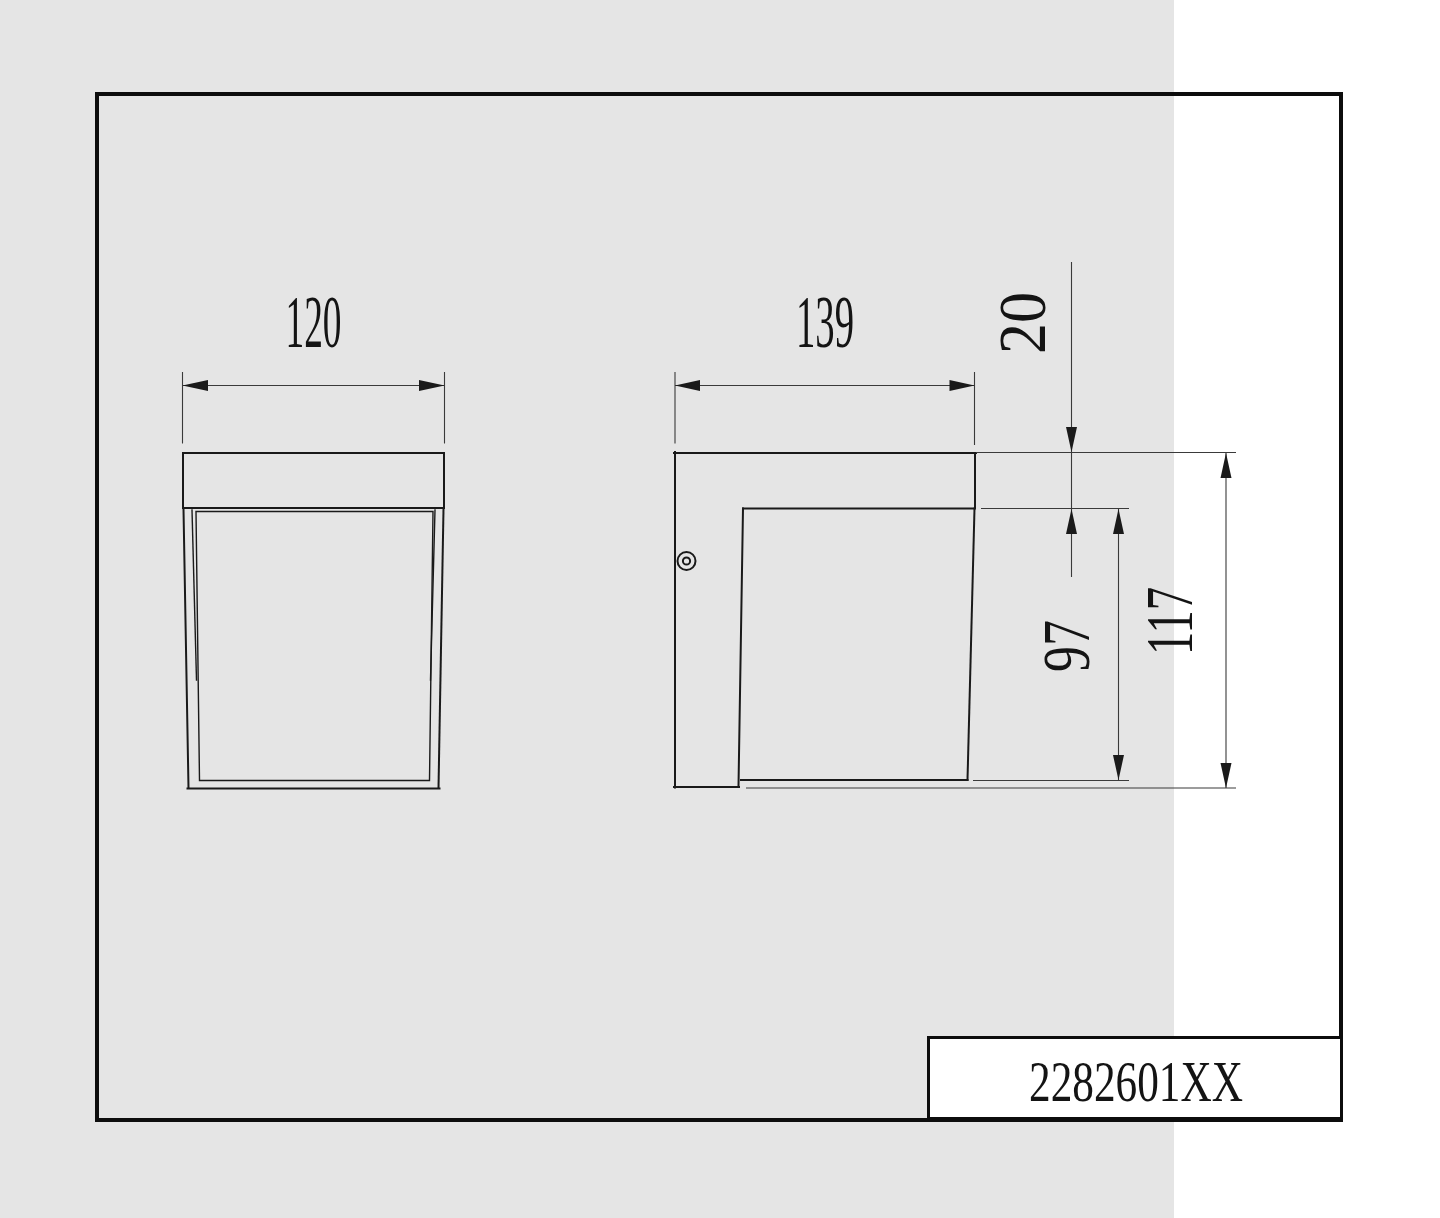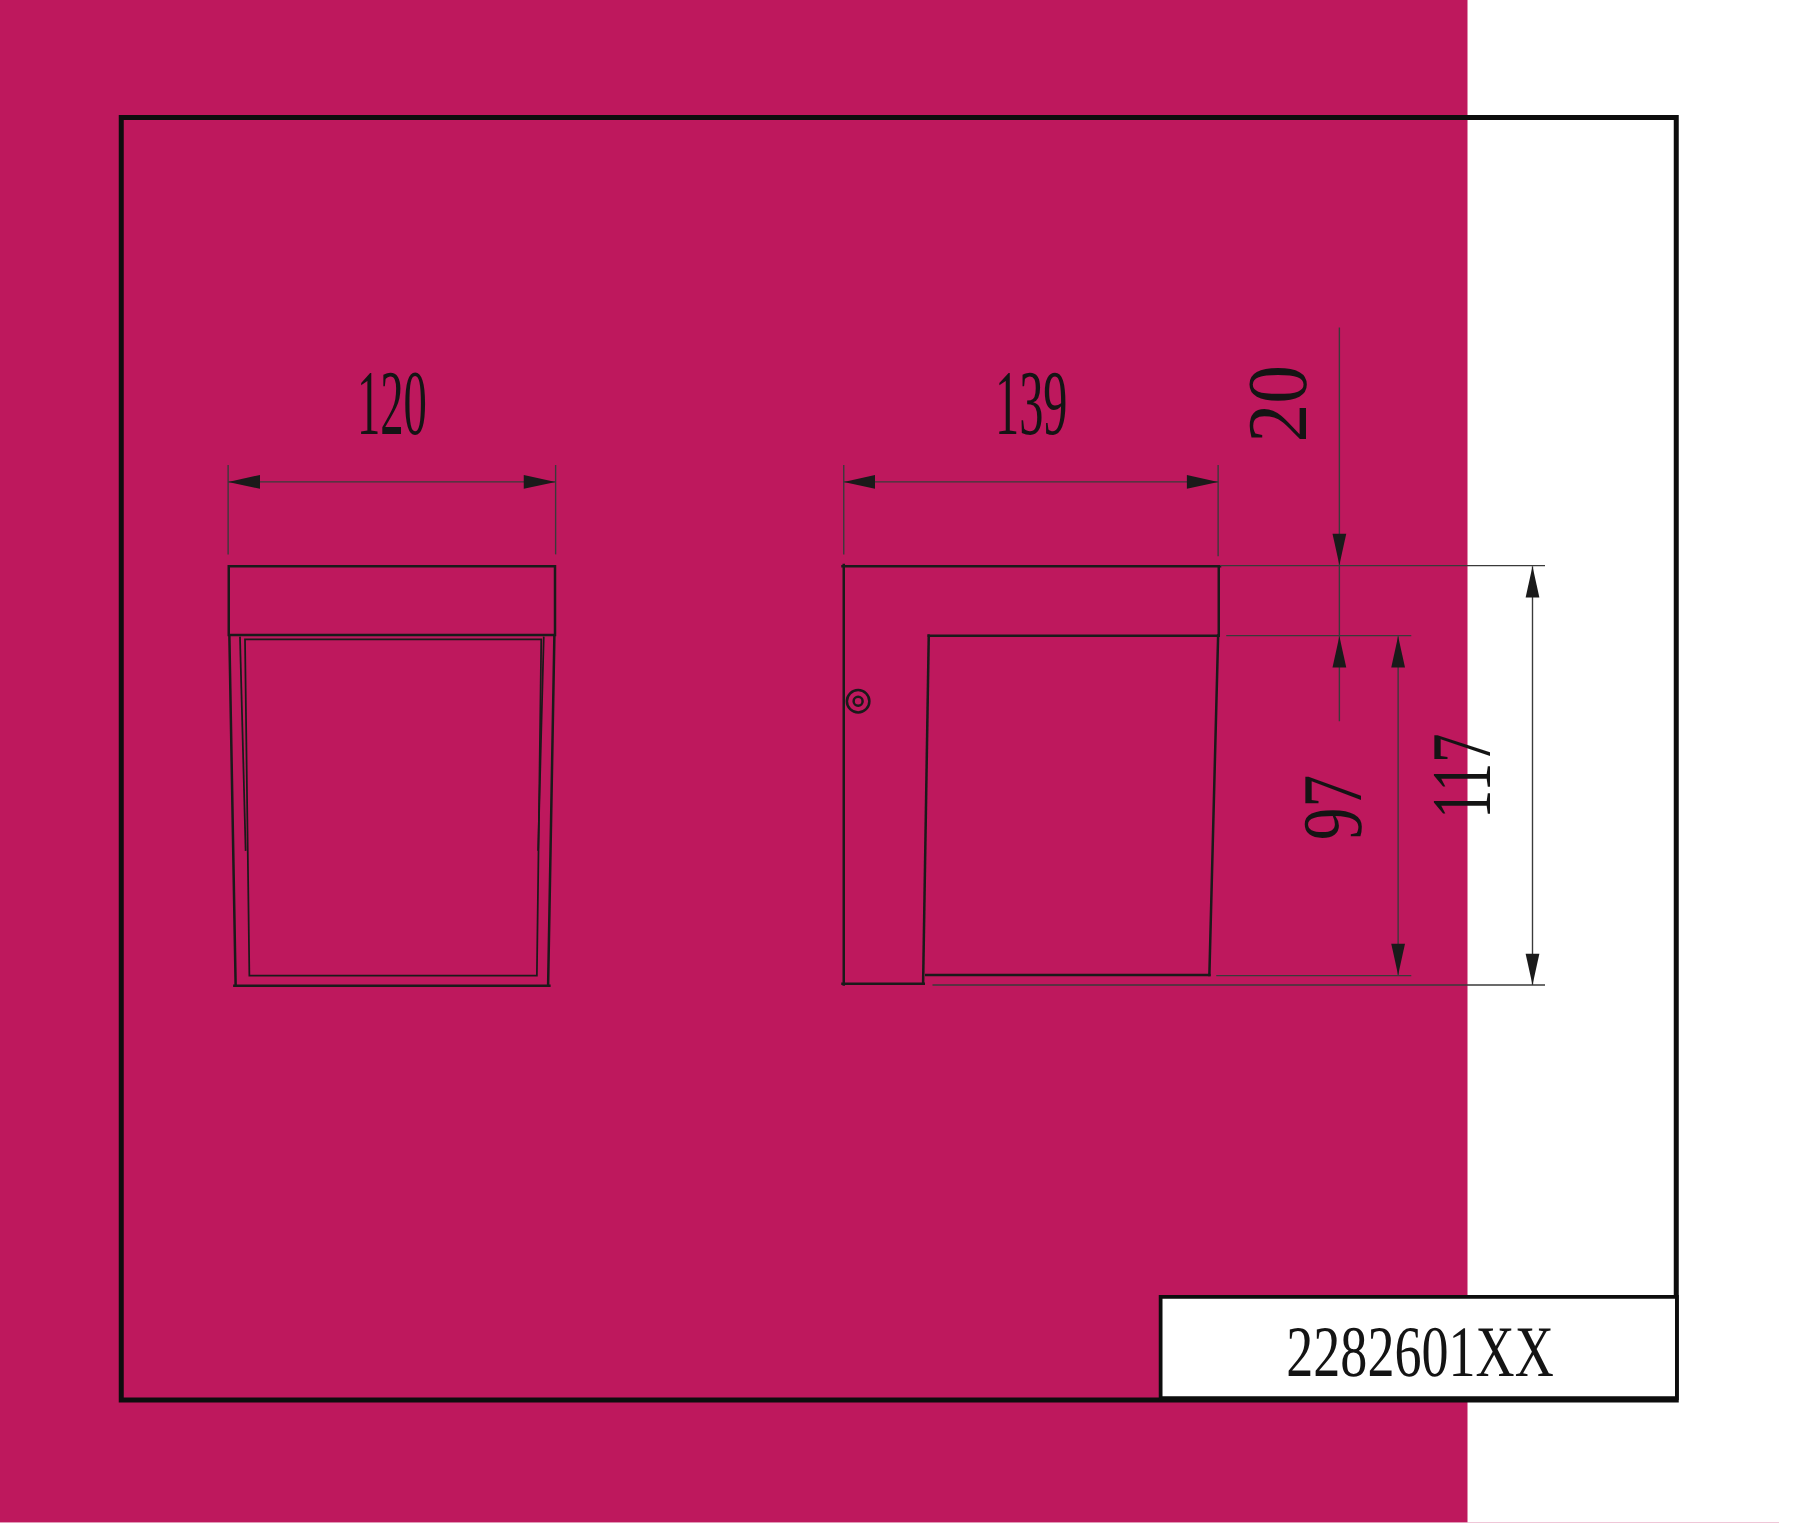--- a/index.html
+++ b/index.html
@@ -7,21 +7,21 @@
     padding: 0;
     background: #ffffff;
     width: 1440px;
     height: 1218px;
     overflow: hidden;
   }
   .sheet {
     position: relative;
     width: 1174px;
     height: 1218px;
-    background: #be185d;
+    background: #e5e5e5;
   }
   svg text {
     font-family: "Liberation Serif", "DejaVu Serif", serif;
     fill: #141414;
   }
   .partline { stroke: #1a1a1a; stroke-width: 2;   fill: none; stroke-linecap: square; }
   .thinline { stroke: #1a1a1a; stroke-width: 1.4; fill: none; stroke-linecap: square; }
   .dimline  { stroke: #3a3a3a; stroke-width: 1.1; fill: none; stroke-linecap: butt; }
   .arrow    { fill: #1a1a1a; stroke: none; }
   .frame    { stroke: #0d0d0d; stroke-width: 4;   fill: none; }

